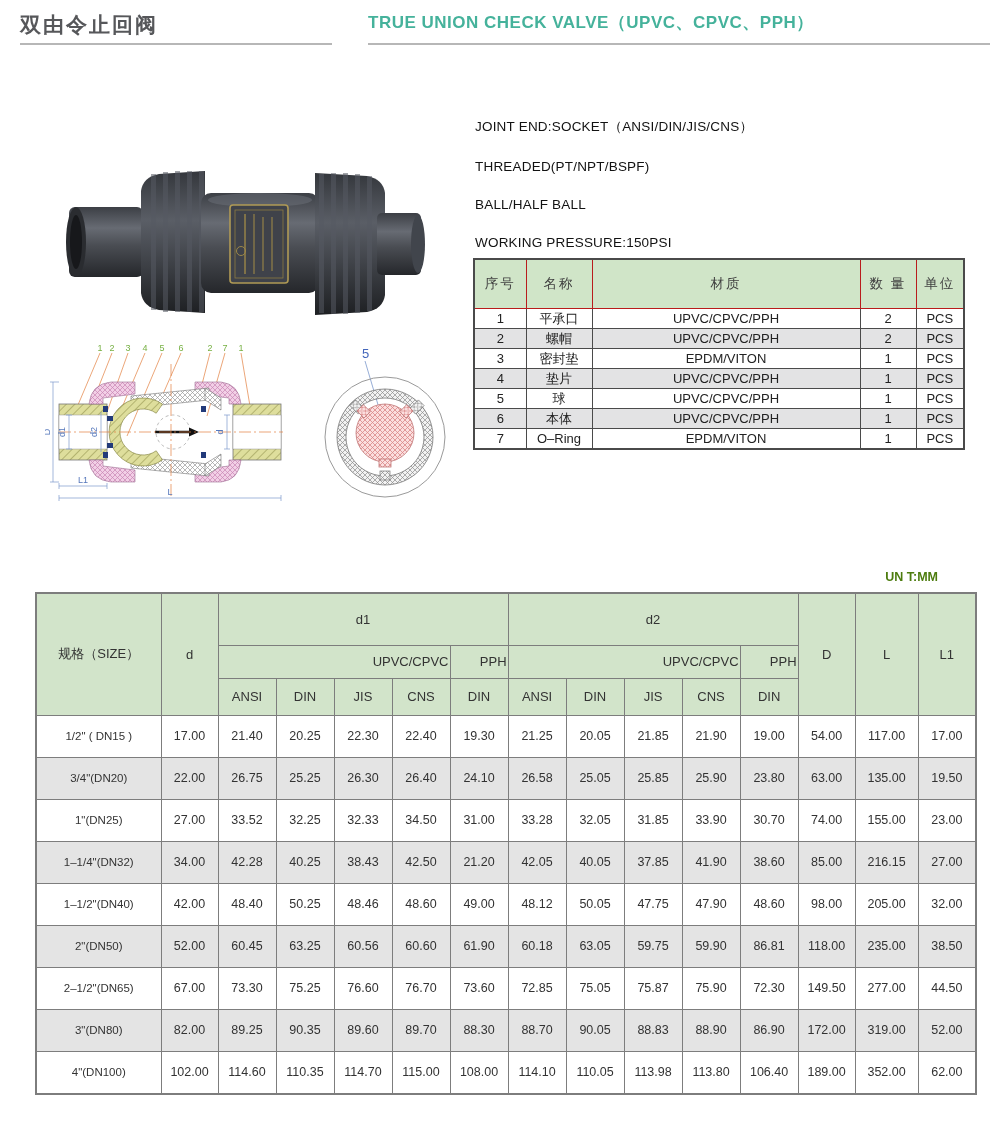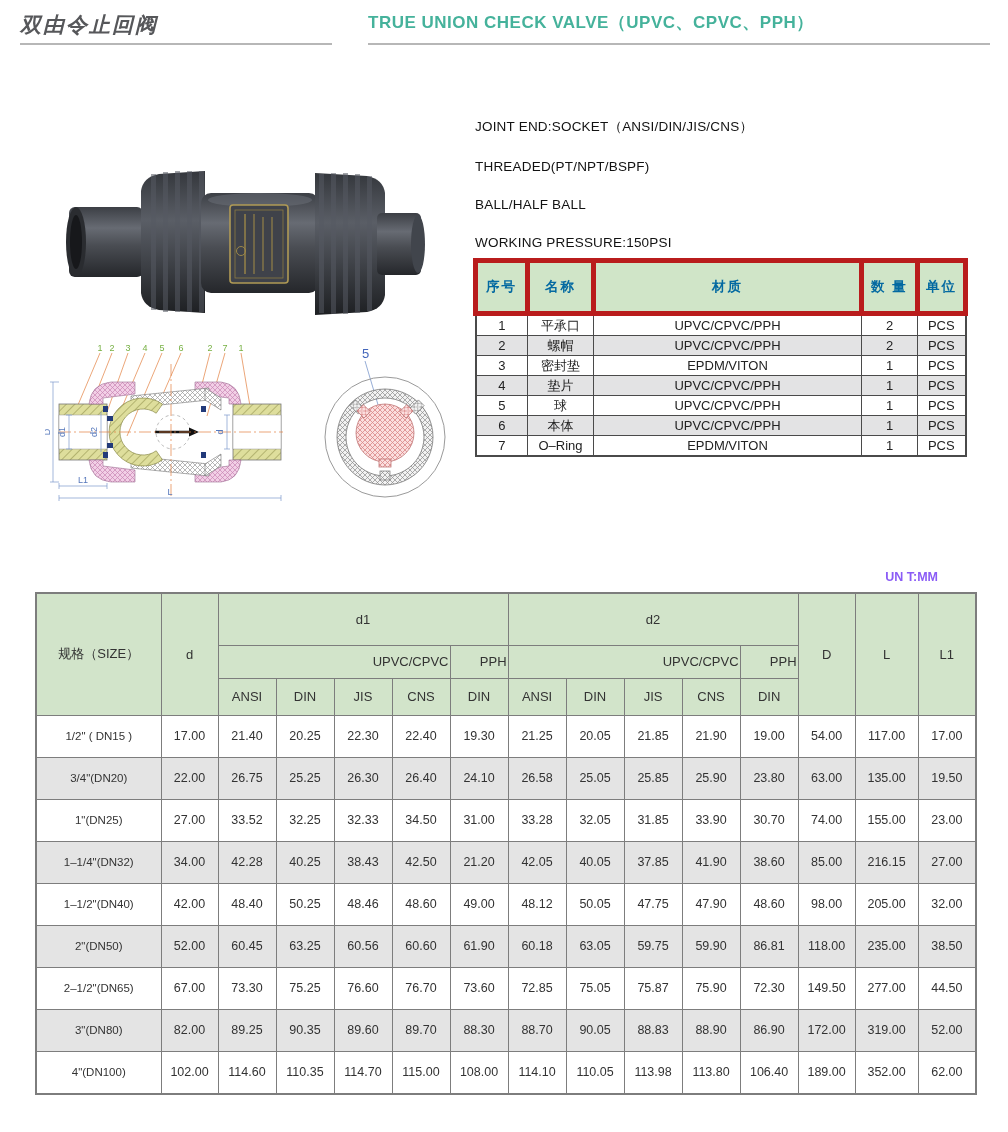--- a/index.html
+++ b/index.html
@@ -1,46 +1,46 @@
 <!DOCTYPE html>
 <html><head>
 <meta charset="utf-8">
 <style>
   html,body{margin:0;padding:0;background:#fff;}
   .page{position:relative;width:1008px;height:1132px;background:#fff;overflow:hidden;
         font-family:"Liberation Sans","DejaVu Sans",sans-serif;color:#333;}
   
   .title-cn{position:absolute;left:20px;top:11px;font-size:21px;font-weight:bold;
-            color:#56575a;letter-spacing:2px;font-style:italic;}
+            color:#56575a;letter-spacing:2px;}
   .title-en{position:absolute;left:368px;top:11px;font-size:17px;font-weight:bold;
             color:#45b29b;letter-spacing:0.5px;white-space:nowrap;text-align:center;}
   .rule{position:absolute;top:43px;height:2px;background:#b7b7b7;}
   .rule-left{left:20px;width:312px;}
   .rule-right{left:368px;width:622px;}
   
   .photo{position:absolute;left:53px;top:135px;width:380px;height:215px;}
   
   .specs{position:absolute;left:475px;top:118px;}
   .specs div{font-size:13.5px;font-weight:normal;color:#121212;margin-bottom:23px;
              letter-spacing:0.2px;}
   
   table{border-collapse:collapse;}
   .parts{position:absolute;left:473px;top:258px;width:490px;table-layout:fixed;
          border:2px solid #4a4a4a;}
-  .parts th{background:#d0e5c8;height:46px;font-size:13.5px;font-weight:bold;
-            color:#0369a1;border:5px solid #b91c1c;letter-spacing:2px;}
+  .parts th{background:#d0e5c8;height:46px;font-size:13.5px;font-weight:normal;
+            color:#404040;border:1px solid #b91c1c;letter-spacing:2px;}
   .parts td{height:19px;font-size:13px;text-align:center;border:1px solid #4a4a4a;
             color:#222;padding:0 2px;}
   .parts tr.alt td{background:#e3e3e4;}
   
   .diag-cross{position:absolute;left:45px;top:340px;width:250px;height:170px;}
   .diag-end{position:absolute;left:315px;top:345px;width:145px;height:160px;}
   
   .unit-note{position:absolute;left:35px;top:570px;width:903px;text-align:right;
-             font-size:12.5px;color:#8b5cf6;font-weight:bold;}
+             font-size:12.5px;color:#4d7c0f;font-weight:bold;}
   
   .dims{position:absolute;left:35px;top:592px;width:940px;table-layout:fixed;
         border:2px solid #7d7d7d;}
   .dims th{background:#d2e4ca;font-weight:normal;font-size:13px;color:#333;
            border:1px solid #7d7d7d;}
   .dims tr.h1{height:52px;} .dims tr.h2{height:33px;text-align:right;} .dims tr.h3{height:37px;}
   .dims td{height:41px;font-size:12.5px;text-align:center;color:#333;
            border:1px solid #7d7d7d;padding:0;}
   .dims td.size{font-size:11.5px;}
   .dims tbody tr.alt td{background:#e4e4e4;}

